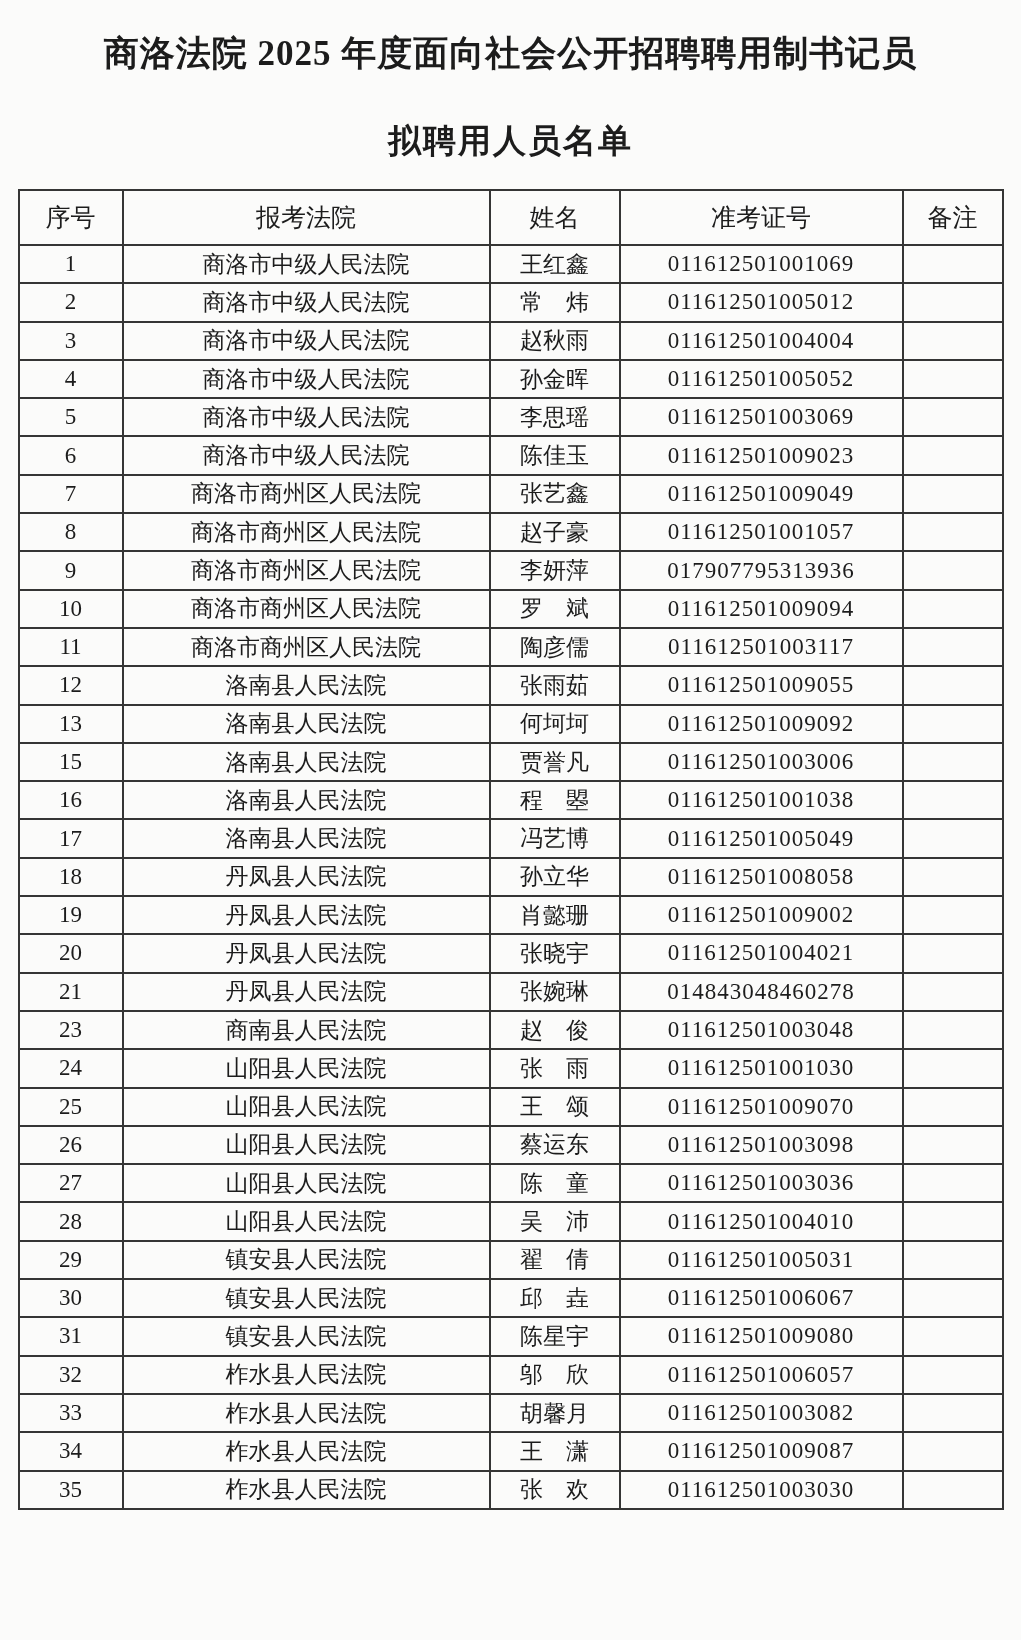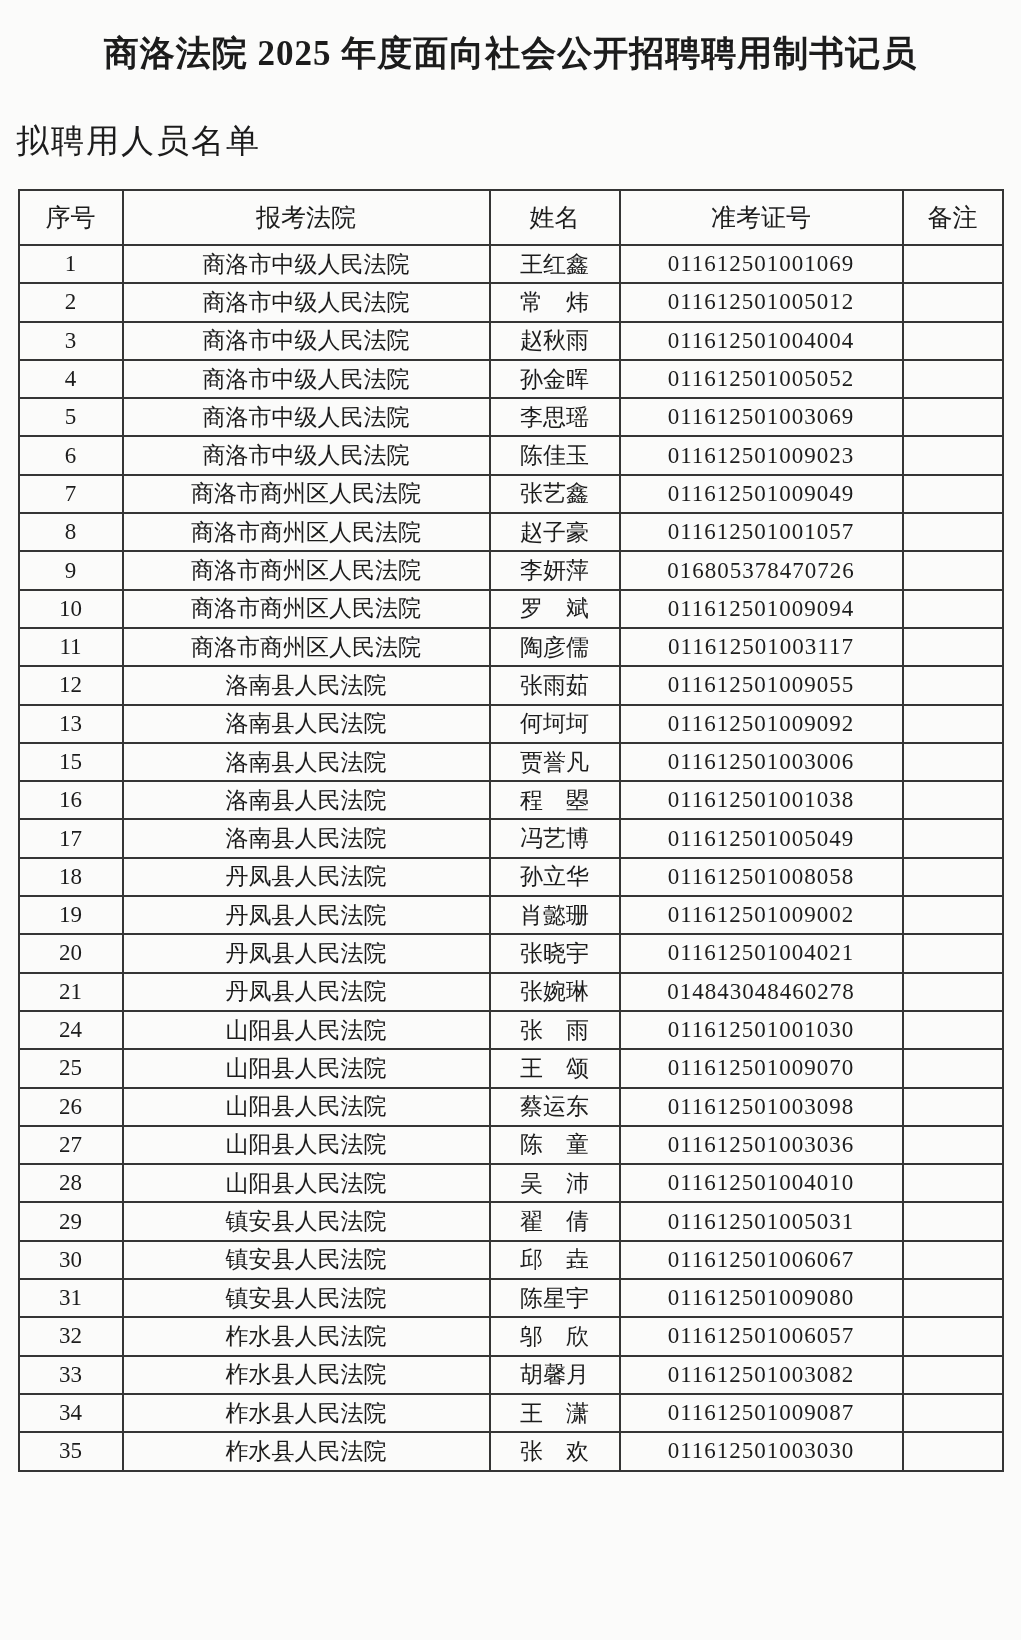--- a/index.html
+++ b/index.html
@@ -21,24 +21,25 @@
   }
   .title-line1 {
     text-align: center;
     font-size: 35px;
     font-weight: bold;
     letter-spacing: 1px;
     margin: 6px 0 16px 0;
     white-space: nowrap;
   }
   .title-line2 {
+    text-align: center;
     font-size: 33px;
-    font-weight: normal;
+    font-weight: bold;
     letter-spacing: 2px;
-    margin: 42px 0 0 16px;
+    margin: 42px 0 0 0;
   }
   table.roster {
     width: 984px;
     margin: 25px auto 0 auto;
     border-collapse: collapse;
     table-layout: fixed;
     background: transparent;
   }
   table.roster th,
   table.roster td {
@@ -144,21 +145,21 @@
           <td class="c0">8</td>
           <td class="c1">商洛市商州区人民法院</td>
           <td class="c2">赵子豪</td>
           <td class="c3">011612501001057</td>
           <td class="c4"></td>
         </tr>
         <tr>
           <td class="c0">9</td>
           <td class="c1">商洛市商州区人民法院</td>
           <td class="c2">李妍萍</td>
-          <td class="c3">016805378470726</td>
+          <td class="c3">017907795313936</td>
           <td class="c4"></td>
         </tr>
         <tr>
           <td class="c0">10</td>
           <td class="c1">商洛市商州区人民法院</td>
           <td class="c2">罗　斌</td>
           <td class="c3">011612501009094</td>
           <td class="c4"></td>
         </tr>
         <tr>
@@ -222,20 +223,27 @@
           <td class="c1">丹凤县人民法院</td>
           <td class="c2">张晓宇</td>
           <td class="c3">011612501004021</td>
           <td class="c4"></td>
         </tr>
         <tr>
           <td class="c0">21</td>
           <td class="c1">丹凤县人民法院</td>
           <td class="c2">张婉琳</td>
           <td class="c3">014843048460278</td>
+          <td class="c4"></td>
+        </tr>
+        <tr>
+          <td class="c0">23</td>
+          <td class="c1">商南县人民法院</td>
+          <td class="c2">赵　俊</td>
+          <td class="c3">011612501003048</td>
           <td class="c4"></td>
         </tr>
         <tr>
           <td class="c0">24</td>
           <td class="c1">山阳县人民法院</td>
           <td class="c2">张　雨</td>
           <td class="c3">011612501001030</td>
           <td class="c4"></td>
         </tr>
         <tr>

